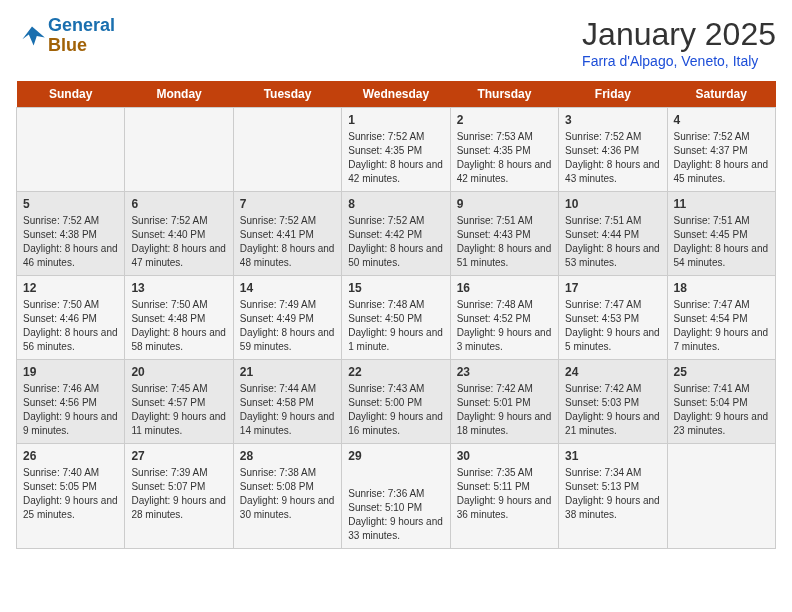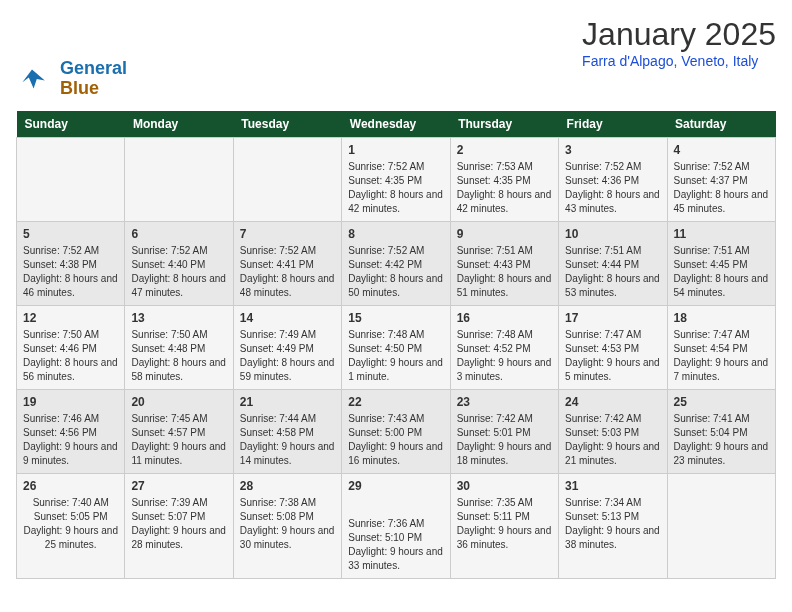--- a/index.html
+++ b/index.html
@@ -12,22 +12,21 @@
     }
     .header {
       display: flex;
       justify-content: space-between;
       align-items: flex-start;
       margin-bottom: 12px;
     }
     .logo {
       display: flex;
       align-items: center;
-      gap: 12px;
-      margin-top: 43px;
+      gap: 0;
     }
     .logo-text {
       font-size: 18px;
       font-weight: bold;
       color: #333;
       line-height: 1.1;
     }
     .logo-text span {
       color: #1a6faf;
     }
@@ -45,23 +44,23 @@
     .location {
       font-size: 14px;
       color: #1d4ed8;
     }
     table {
       width: 100%;
       border-collapse: collapse;
       font-size: 11px;
     }
     thead tr th {
-      background-color: #14532d;
+      background-color: #c2410c;
       color: #fff;
-      text-align: left;
+      text-align: center;
       padding: 6px 8px;
       font-size: 12px;
       font-weight: bold;
     }
     tbody tr td {
       border: 1px solid #ccc;
       vertical-align: top;
       padding: 5px 6px;
       min-height: 70px;
       height: 80px;
@@ -275,21 +274,21 @@
         <td>
           <span class="day-number">25</span>
           <div class="day-info" style="white-space: pre-line;">Sunrise: 7:41 AM
 Sunset: 5:04 PM
 Daylight: 9 hours and 23 minutes.</div>
         </td>
       </tr>
       <tr>
         <td>
           <span class="day-number">26</span>
-          <div class="day-info" style="white-space: pre-line; text-align: center;">Sunrise: 7:40 AM
+          <div class="day-info" style="white-space: pre-line;">Sunrise: 7:40 AM
 Sunset: 5:05 PM
 Daylight: 9 hours and 25 minutes.</div>
         </td>
         <td>
           <span class="day-number">27</span>
           <div class="day-info" style="white-space: pre-line;">Sunrise: 7:39 AM
 Sunset: 5:07 PM
 Daylight: 9 hours and 28 minutes.</div>
         </td>
         <td>

